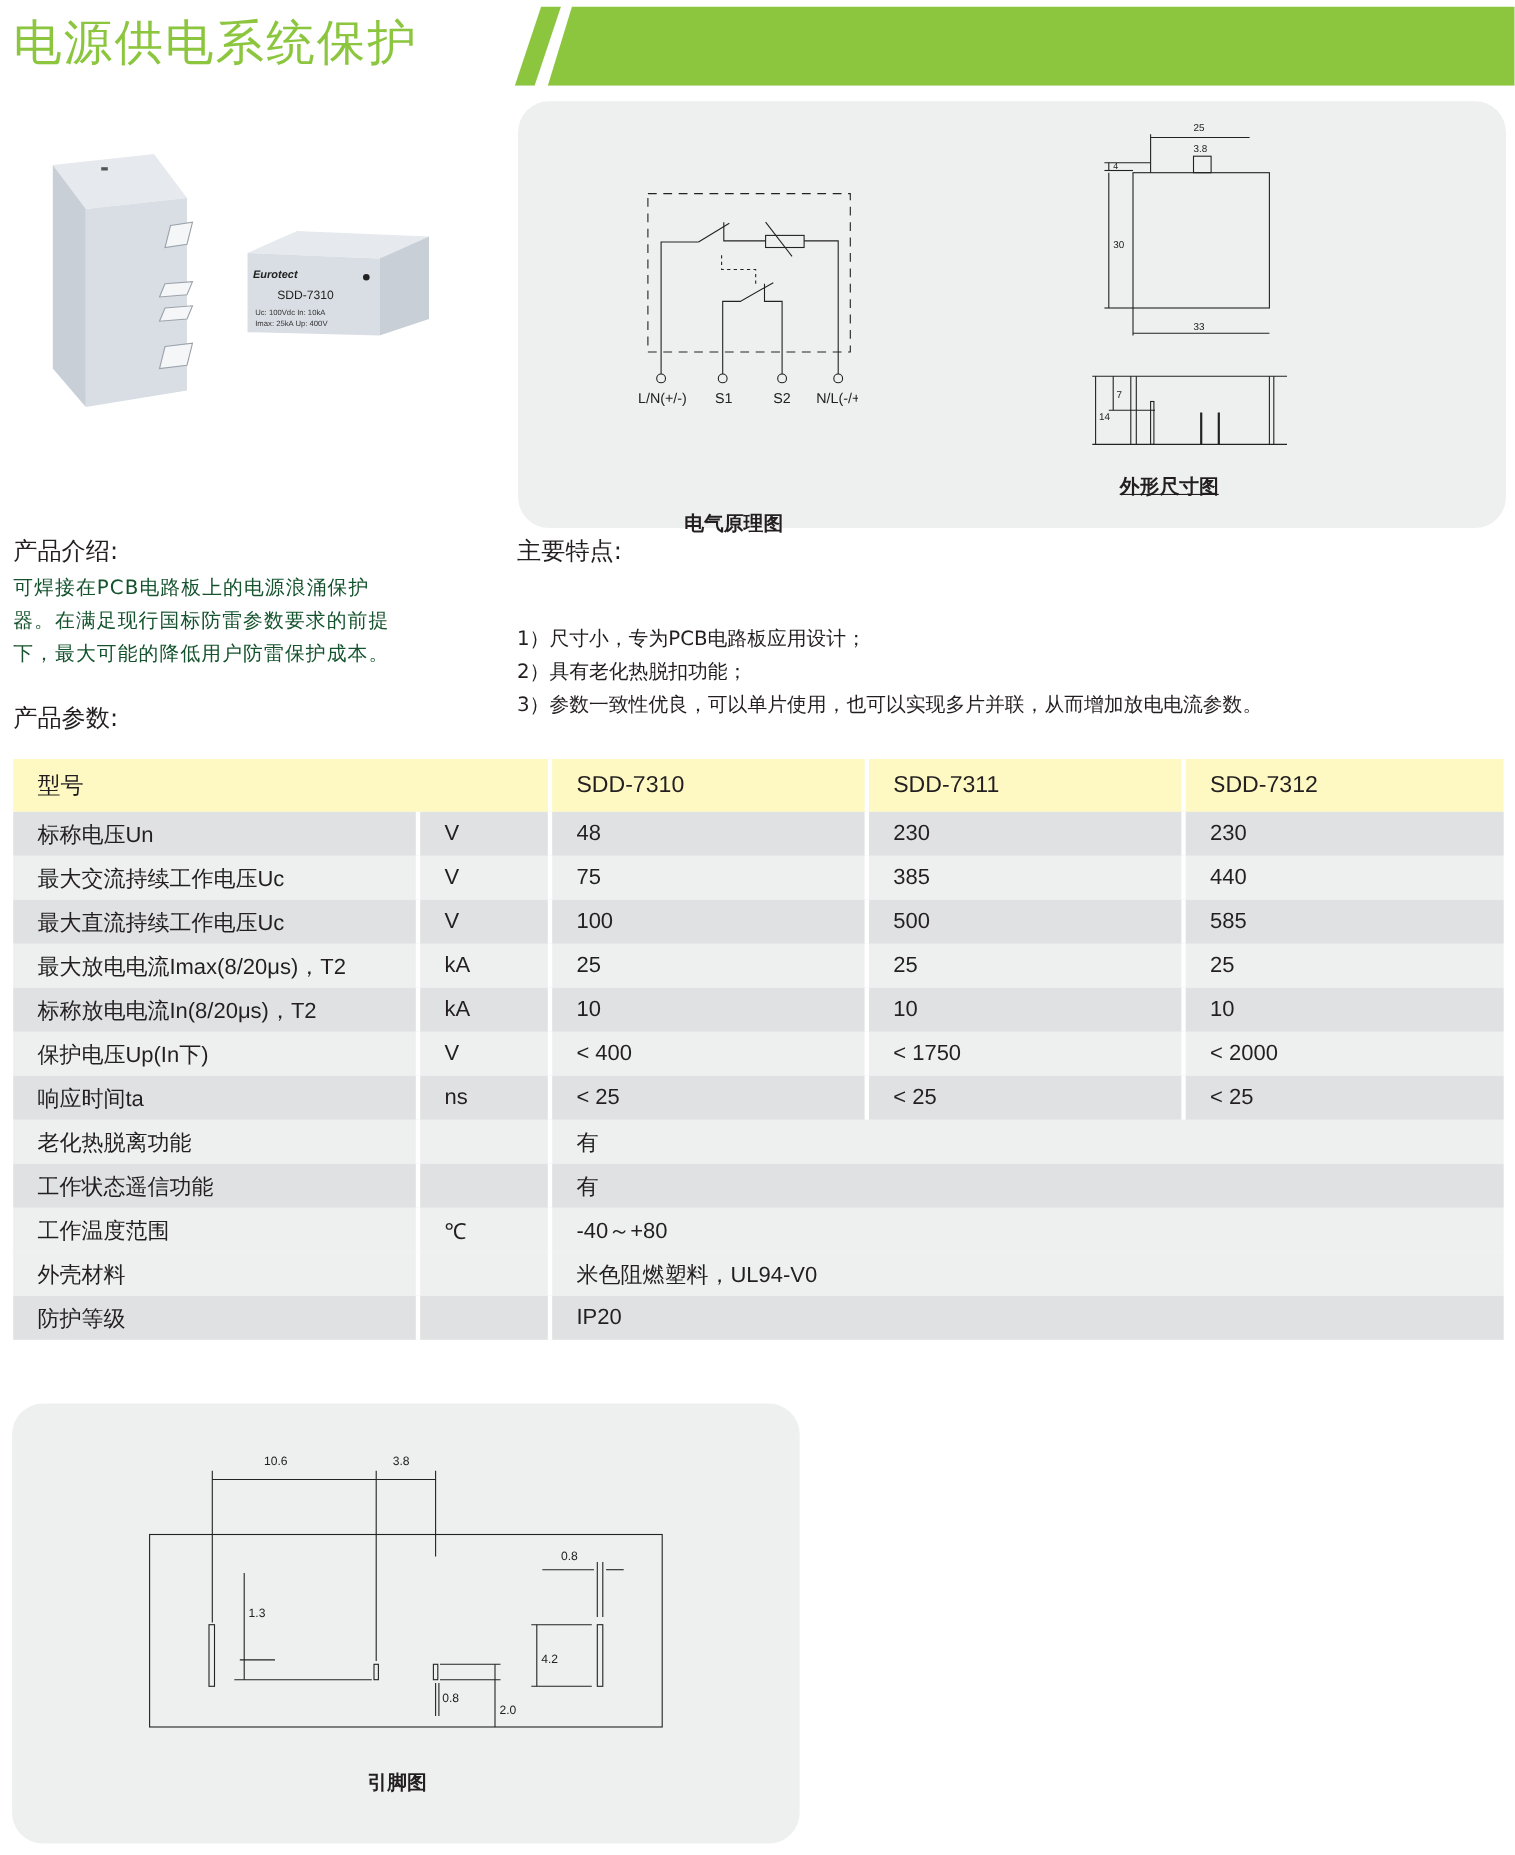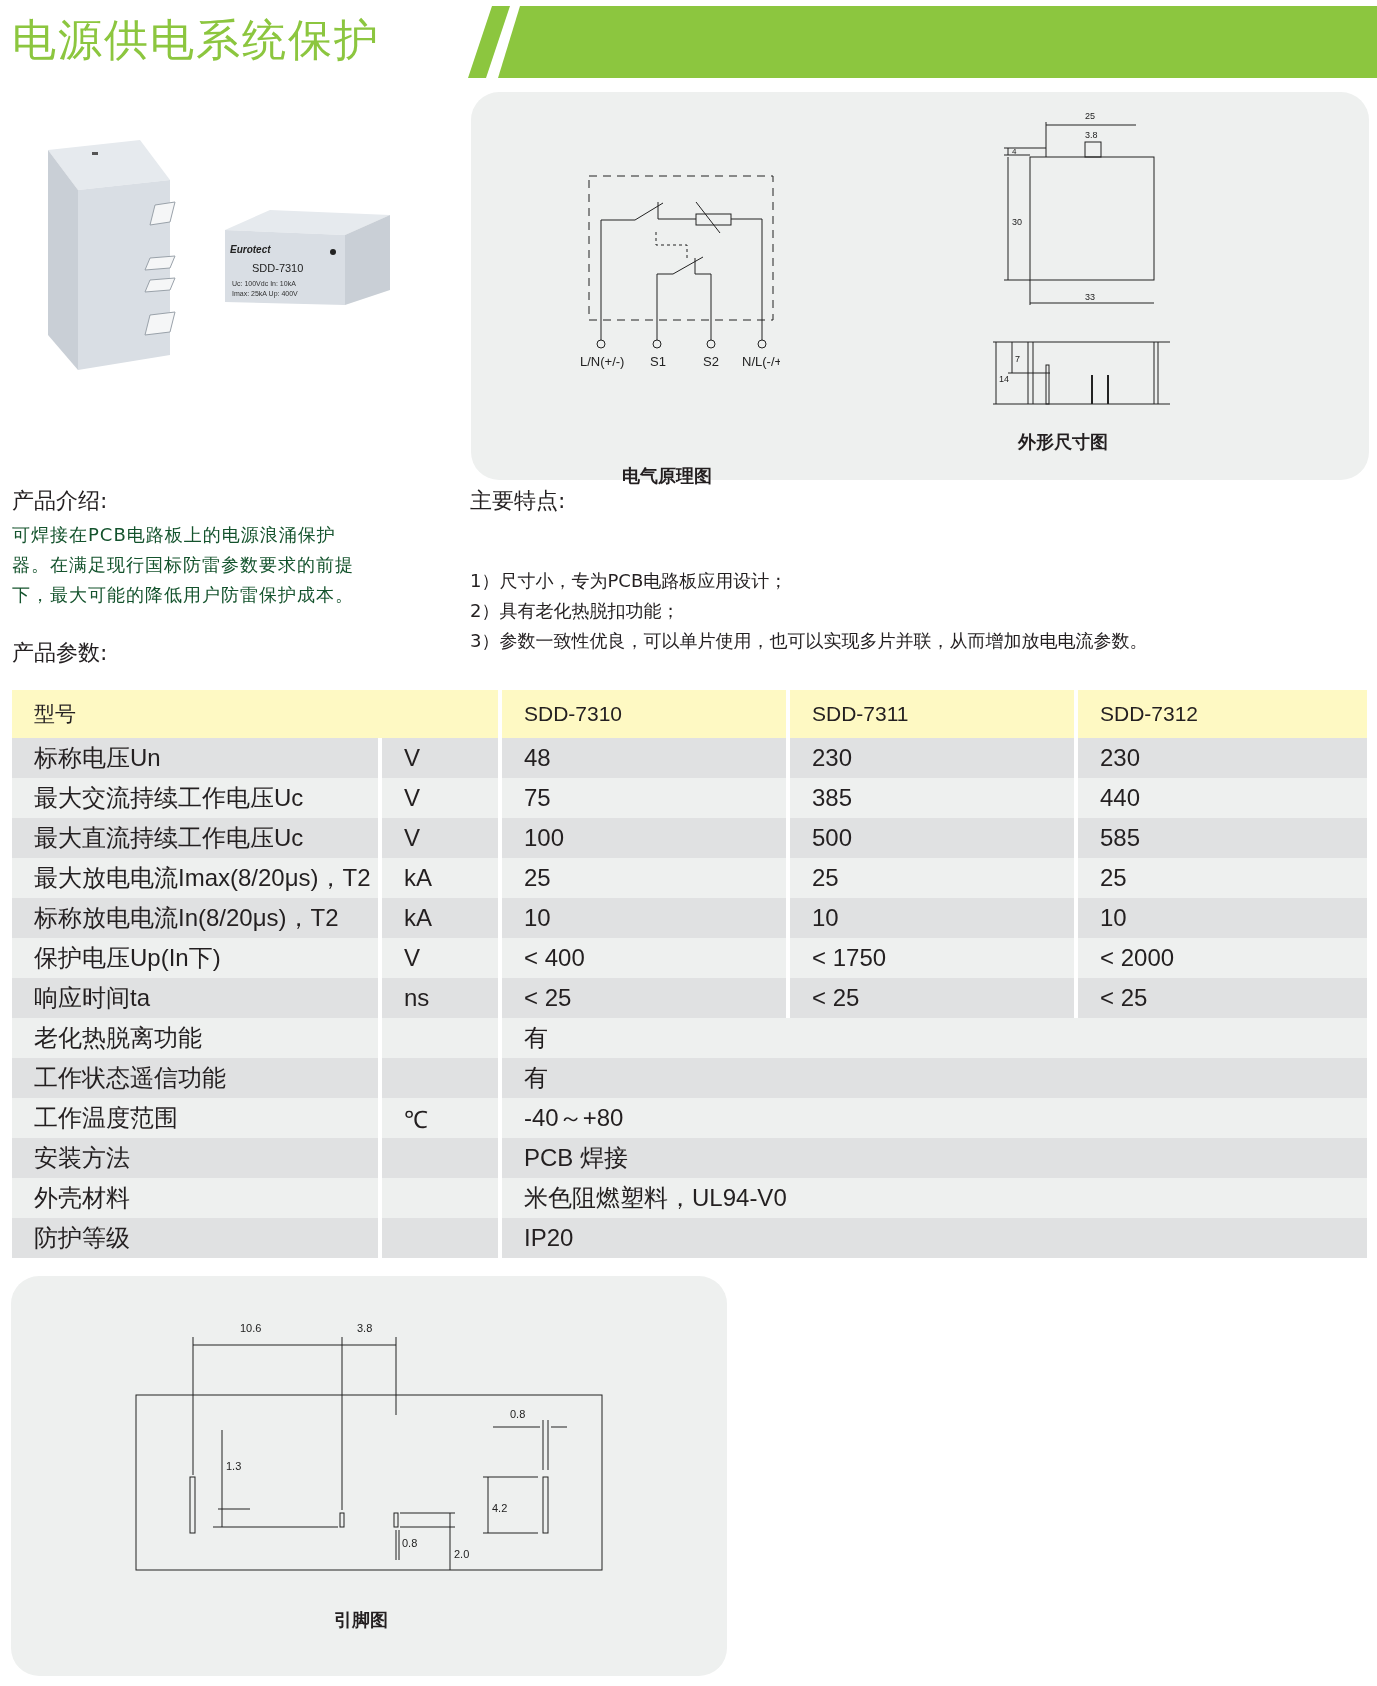--- a/index.html
+++ b/index.html
@@ -11,21 +11,21 @@
   .panel { background:#eef0ef; border-radius:28px; }
   .panel-top { left:471px; top:92px; width:898px; height:388px; }
   .panel-pin { left:11px; top:1276px; width:716px; height:400px; }
   .product-img { left:30px; top:130px; width:390px; height:260px; }
   .cap { font-size:18px; font-weight:bold; color:#231f20; }
   .h2 { font-size:22px; color:#231f20; }
   .para { font-size:18px; line-height:30px; color:#14532d; letter-spacing:1px; }
   .feat { font-size:18px; line-height:30px; color:#231f20; }
   table.params { position:absolute; left:12px; top:690px; width:1355px;
                  border-collapse:separate; border-spacing:0; font-family:"Liberation Sans", sans-serif; }
-  table.params td { height:40px; padding:0 0 0 22px; font-size:24px; color:#231f20;
+  table.params td { height:40px; padding:0 0 0 22px; font-size:20px; color:#231f20;
                     border-right:4px solid #fff; box-sizing:border-box; }
   table.params td:last-child { border-right:none; }
   table.params tr.head td { background:#fef9c3; height:48px; font-size:21px; }
   table.params tr.odd td { background:#e0e1e2; }
   table.params tr.even td { background:#eef0ef; }
   .col-name { width:370px; }
   .col-unit { width:120px; }
   .col-m { width:288px; }
   svg text { font-family:"Liberation Sans", sans-serif; }
 </style>
@@ -115,21 +115,21 @@
     <line x1="168" y1="242" x2="168" y2="304"></line>
   </g>
   <text x="95" y="19" font-size="9" fill="#222">25</text>
   <text x="95" y="38" font-size="9" fill="#222">3.8</text>
   <text x="22" y="54" font-size="8" fill="#222">4</text>
   <text x="22" y="125" font-size="9" fill="#222">30</text>
   <text x="95" y="200" font-size="9" fill="#222">33</text>
   <text x="25" y="262" font-size="9" fill="#222">7</text>
   <text x="9" y="282" font-size="9" fill="#222">14</text>
 </svg>
-<div class="abs cap" style="left:1018px;top:430px;">外形尺寸图</div>
+<div class="abs cap" style="left:1018px;top:430px;text-decoration:underline;">外形尺寸图</div>
 
 <div class="abs h2" style="left:12px;top:486px;">产品介绍:</div>
 <div class="abs para" style="left:12px;top:520px;width:420px;">
   <div>可焊接在PCB电路板上的电源浪涌保护</div>
   <div>器。在满足现行国标防雷参数要求的前提</div>
   <div>下，最大可能的降低用户防雷保护成本。</div>
 </div>
 
 <div class="abs h2" style="left:470px;top:486px;">主要特点:</div>
 <div class="abs feat" style="left:470px;top:520px;width:900px;margin-top:46px;">
@@ -204,25 +204,20 @@
   </tr>
   <tr class="odd">
     <td>工作状态遥信功能</td>
     <td></td>
     <td colspan="3">有</td>
   </tr>
   <tr class="even">
     <td>工作温度范围</td>
     <td>℃</td>
     <td colspan="3">-40～+80</td>
-  </tr>
-  <tr class="odd">
-    <td>安装方法</td>
-    <td></td>
-    <td colspan="3">PCB 焊接</td>
   </tr>
   <tr class="even">
     <td>外壳材料</td>
     <td></td>
     <td colspan="3">米色阻燃塑料，UL94-V0</td>
   </tr>
   <tr class="odd">
     <td>防护等级</td>
     <td></td>
     <td colspan="3">IP20</td>

